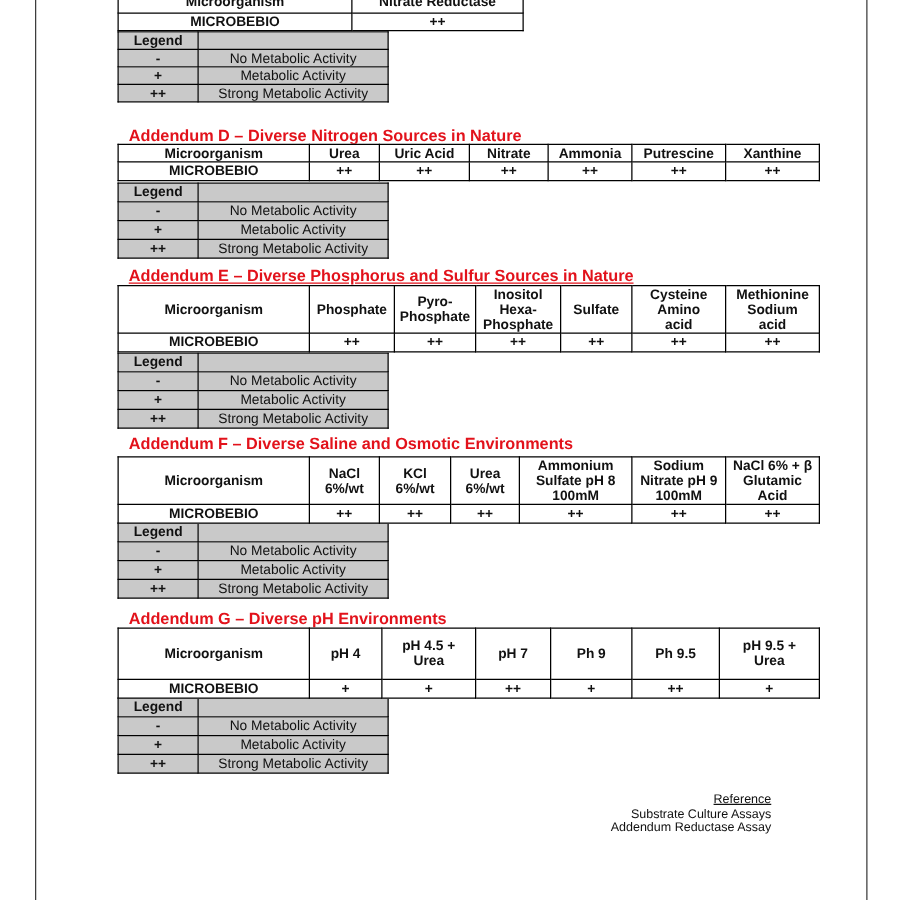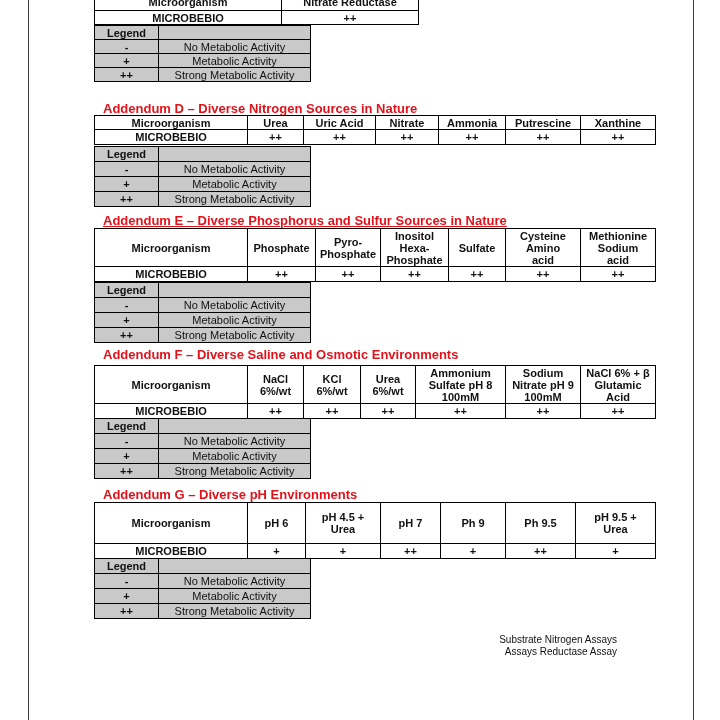--- a/index.html
+++ b/index.html
@@ -47,22 +47,23 @@
   }
   .ref-title { text-decoration: underline; }
 </style>
 </head>
 <body>
 
 <div id="doc-root">
   <div class="page-frame"></div>
 
   <div class="reference">
-    <div>Substrate Nitrogen Assays</div>
-    <div>Assays Reductase Assay</div>
+    <div class="ref-title">Reference</div>
+    <div>Substrate Culture Assays</div>
+    <div>Addendum Reductase Assay</div>
   </div>
 <table class="grid" style="left: 94px; top: -7px;">
       <colgroup>
         <col style="width: 187px;">
         <col style="width: 137px;">
       </colgroup>
       <tbody>
         <tr style="height: 17px;">
           <td class="bold">Microorganism</td>
           <td class="bold">Nitrate Reductase</td>
@@ -312,21 +313,21 @@
         <col style="width: 58px;">
         <col style="width: 75px;">
         <col style="width: 60px;">
         <col style="width: 65px;">
         <col style="width: 70px;">
         <col style="width: 80px;">
       </colgroup>
       <tbody>
         <tr style="height: 41px;">
           <td class="head">Microorganism</td>
-          <td class="head">pH 6</td>
+          <td class="head">pH 4</td>
           <td class="head">pH 4.5 +
 Urea</td>
           <td class="head">pH 7</td>
           <td class="head">Ph 9</td>
           <td class="head">Ph 9.5</td>
           <td class="head">pH 9.5 +
 Urea</td>
         </tr>
         <tr style="height: 15px;">
           <td class="bold">MICROBEBIO</td>

